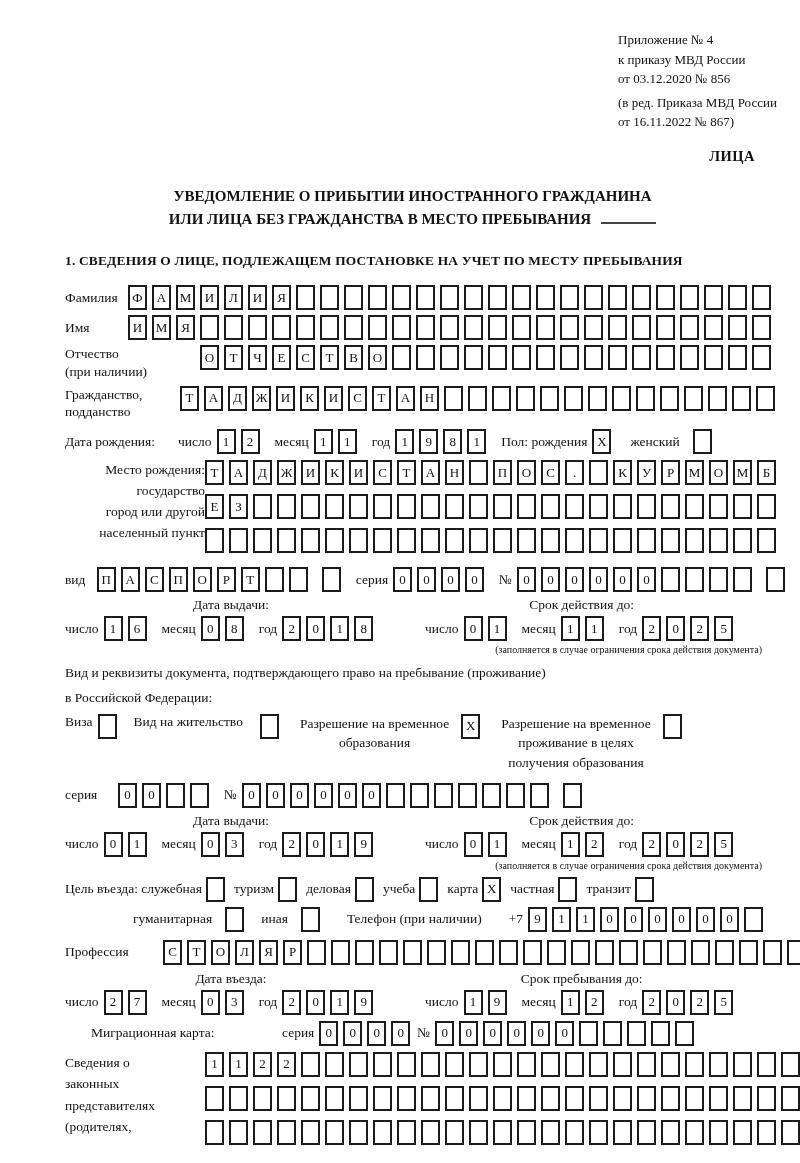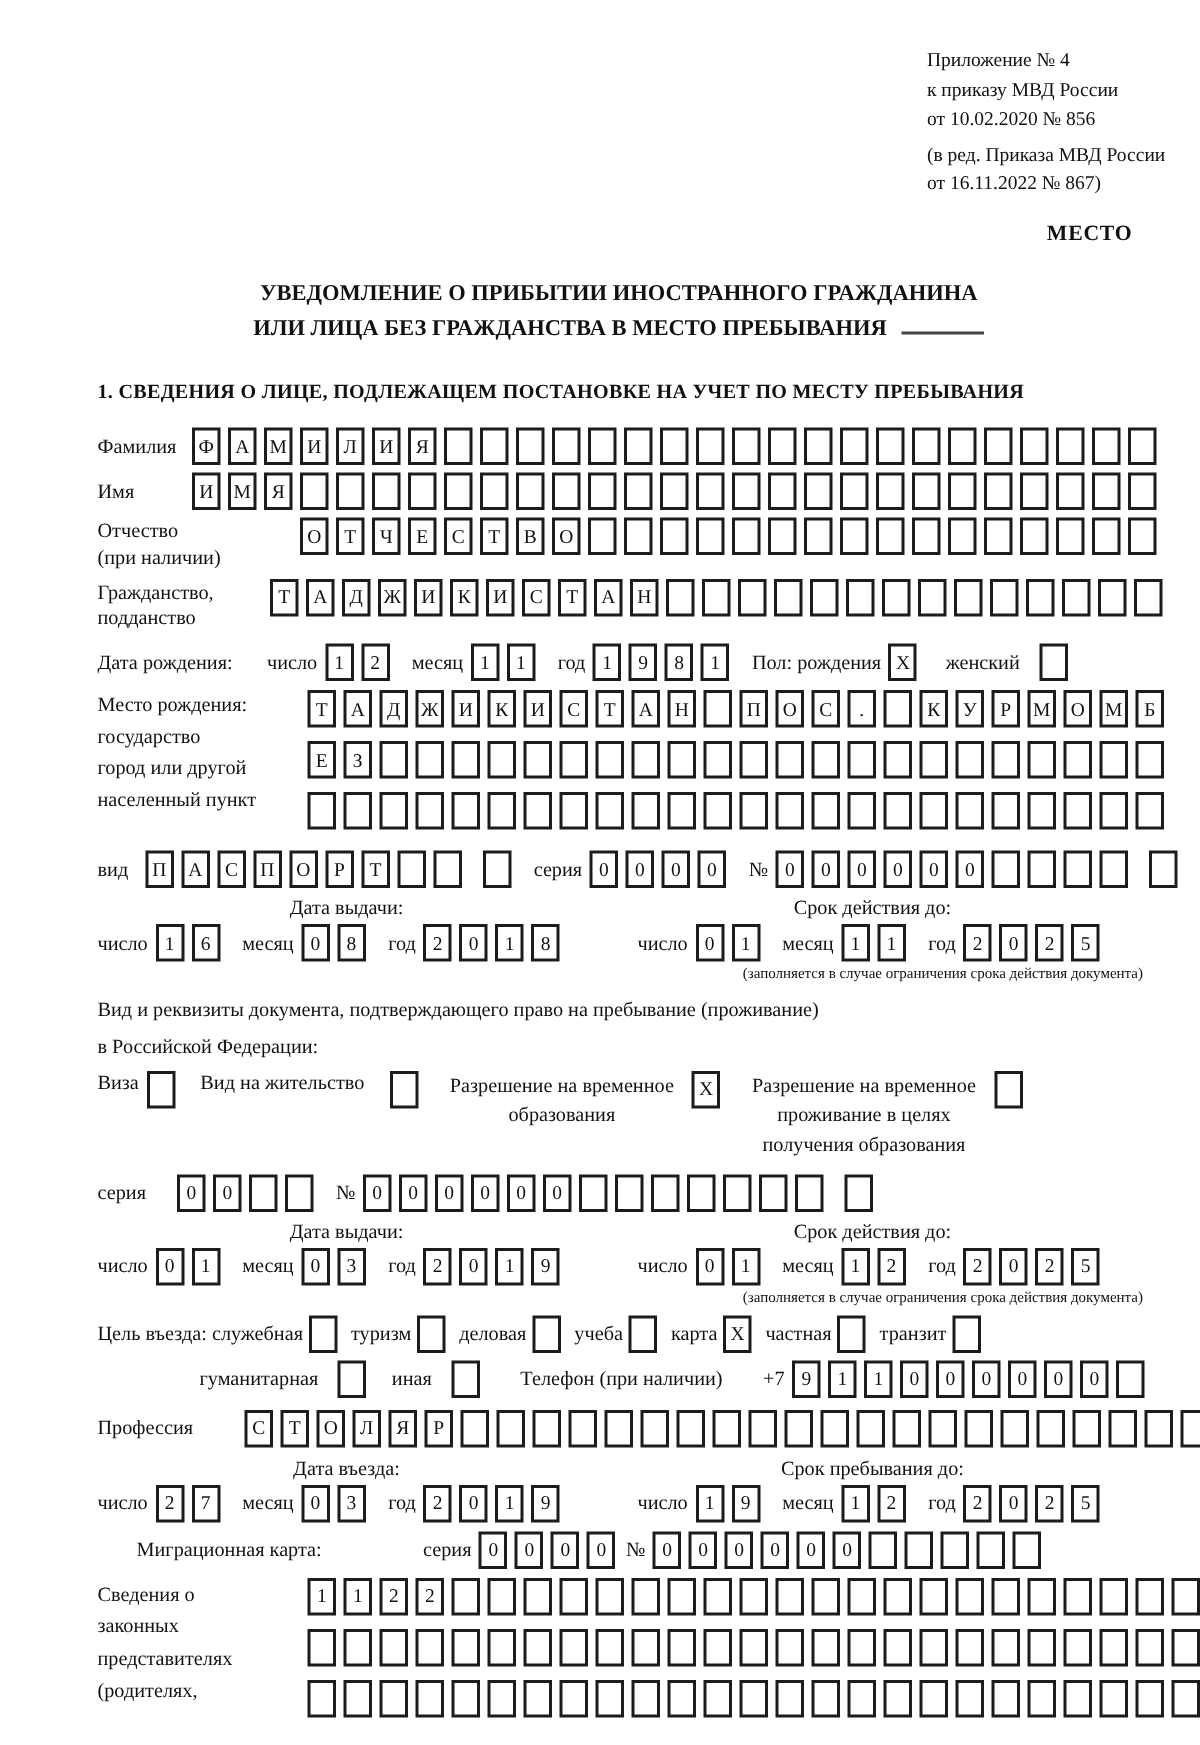--- a/index.html
+++ b/index.html
@@ -61,26 +61,26 @@
   .grid-rows .grid { margin-bottom: 9px; }
 </style>
 </head>
 <body>
 
 <div class="page">
 
   <div class="annex">
     <div>Приложение № 4</div>
     <div>к приказу МВД России</div>
-    <div>от 10.02.2020 № 856</div>
+    <div>от 03.12.2020 № 856</div>
     <div class="ed">(в ред. Приказа МВД России</div>
     <div>от 16.11.2022 № 867)</div>
   </div>
 
-  <div class="forma">МЕСТО</div>
+  <div class="forma">ЛИЦА</div>
 
   <div class="title">
     <div>УВЕДОМЛЕНИЕ О ПРИБЫТИИ ИНОСТРАННОГО ГРАЖДАНИНА</div>
     <div><span>ИЛИ ЛИЦА БЕЗ ГРАЖДАНСТВА В МЕСТО ПРЕБЫВАНИЯ</span><span class="blank-line"></span></div>
   </div>
 
   <div class="section-heading">1. СВЕДЕНИЯ О ЛИЦЕ, ПОДЛЕЖАЩЕМ ПОСТАНОВКЕ НА УЧЕТ ПО МЕСТУ ПРЕБЫВАНИЯ</div>
 
   <div class="row" style="margin-top:16px;">
     <div class="lbl w63">Фамилия</div>
@@ -234,21 +234,21 @@
         <span class="cell">8</span>
         <span class="cell">1</span>
       </span>
     <span class="tl">Пол: рождения</span>
     <span class="cell">X</span>
     <span class="tl" style="margin-left:14px;">женский</span>
     <span class="cell" style="margin-left:8px;"></span>
   </div>
 
   <div class="row top" style="margin-top:6px;">
-    <div class="lbl w140 lines" style="line-height:1.55;">
+    <div class="lbl w140 lines" style="line-height:1.55;text-align:right;">
       <div>Место рождения:</div>
       <div>государство</div>
       <div>город или другой</div>
       <div>населенный пункт</div>
     </div>
     <div class="grid-rows">
       <div class="grid">
           <span class="cell">Т</span>
           <span class="cell">А</span>
           <span class="cell">Д</span>

